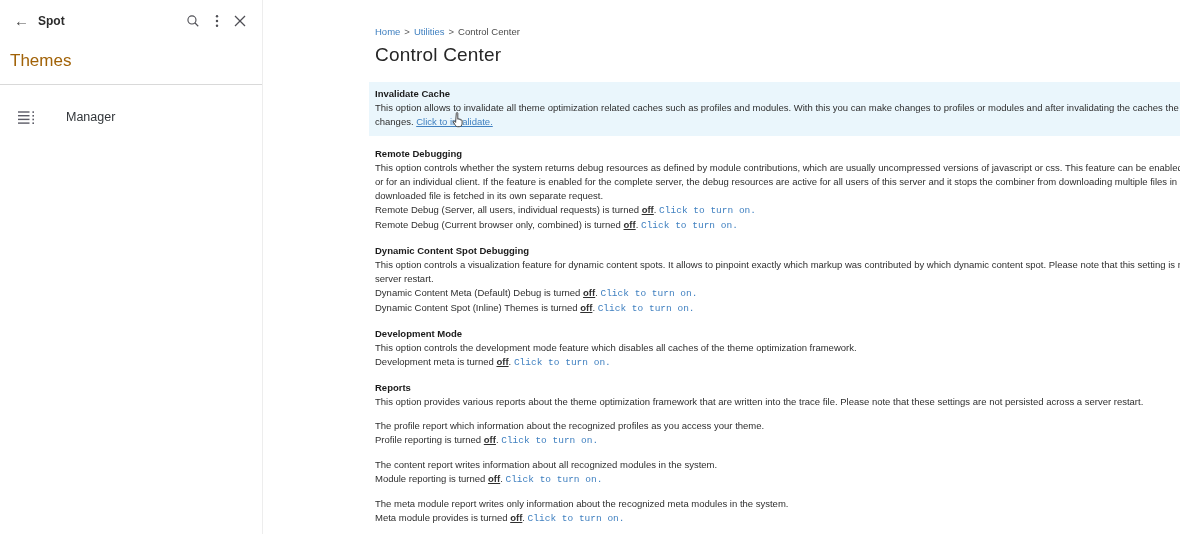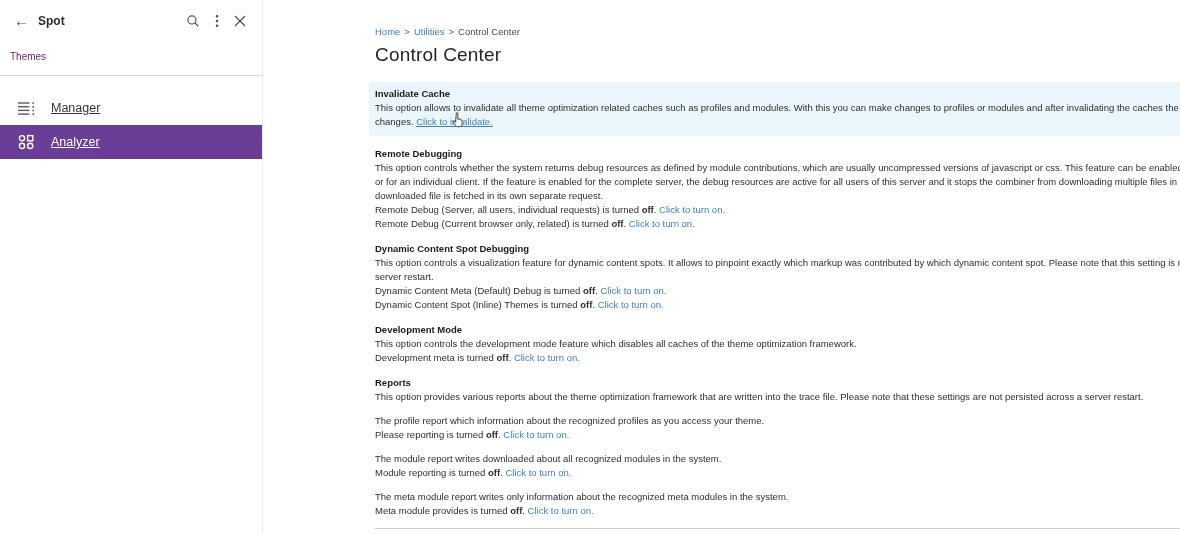--- a/index.html
+++ b/index.html
@@ -11,44 +11,44 @@
   html,body{margin:0;padding:0;width:1180px;height:534px;overflow:hidden;background:#fff;
     font-family:"Liberation Sans",sans-serif;color:#2f2f2f;}
   
   .sidebar{position:absolute;left:0;top:0;width:263px;height:534px;background:#fff;
     border-right:1px solid #ededed;}
   .sb-header{display:flex;align-items:center;padding:13px 16px 0 14px;}
   .back{display:flex;align-items:center;gap:9px;font-size:12px;font-weight:bold;color:#2b2b2b;cursor:pointer;}
   .back .arrow{font-size:15px;font-weight:normal;color:#4a4a4a;line-height:1;}
   .sb-actions{margin-left:auto;display:flex;align-items:center;gap:15px;color:#4f4f55;}
   .sb-actions .ic{display:flex;align-items:center;cursor:pointer;}
-  .sb-title{font-size:10px;color:#701a75;padding:23px 10px 13px 10px;}
+  .sb-title{font-size:17px;color:#a16207;padding:23px 10px 13px 10px;}
   .sb-divider{border-top:1px solid #d9d9d9;}
   #sb-items{margin-top:15px;}
   .sb-item{display:flex;align-items:center;height:34px;font-size:12.5px;color:#32363a;cursor:pointer;}
   .sb-item .iconwrap{width:24px;margin-left:18px;display:flex;align-items:center;color:#5b5b66;}
-  .sb-item .lbl{margin-left:9px;text-decoration:underline;}
+  .sb-item .lbl{margin-left:24px;}
   .sb-item.active{background:var(--purple);color:#fff;}
   .sb-item.active .iconwrap{color:#fff;}
   
   .main{position:absolute;left:263px;top:0;width:917px;height:534px;padding:26px 10px 0 112px;}
   .content{width:910px;}
   .breadcrumb{font-size:9.5px;color:#4c4c4c;}
   .bc-link{color:var(--link);cursor:pointer;}
   .bc-sep{margin:0 4px;color:#5a5a5a;}
   h1.pagetitle{font-size:19px;font-weight:400;color:#262626;margin:7px 0 0 0;letter-spacing:.2px;}
   #sections{font-size:9.5px;line-height:14px;color:#2f2f2f;}
   .sec{margin:0;}
   .sec h3{font-size:9.5px;line-height:14px;margin:11px 0 0 0;color:#1b1b1b;}
   .sec.hl{background:var(--hl);margin-left:-6px;padding:5px 6px 7px 6px;margin-top:16px;}
   .sec.hl h3{margin-top:0;}
   .blk{margin:0;}
   .blk.mt{margin-top:10px;}
-  .b{font-weight:bold;}
-  .lnk{color:var(--link);cursor:pointer;}
+  .b{font-weight:bold;text-decoration:underline;}
+  .lnk{color:var(--link);cursor:pointer;font-family:Liberation Mono, monospace;}
   .lnku{color:var(--link);text-decoration:underline;cursor:pointer;}
   .bottom-divider{border-top:1px solid #cfcfcf;margin-top:10px;width:910px;}
   .hand-cursor{position:absolute;left:452px;top:112px;pointer-events:none;}
 </style>
 </head>
 <body>
 
 <aside class="sidebar">
   <div class="sb-header">
     <div class="back">
@@ -92,66 +92,55 @@
             <g fill="currentColor">
               <rect x="14.4" y="1.3" width="1.6" height="1.6"></rect>
               <rect x="14.4" y="5" width="1.6" height="1.6"></rect>
               <rect x="14.4" y="8.7" width="1.6" height="1.6"></rect>
               <rect x="14.4" y="12.4" width="1.6" height="1.6"></rect>
             </g>
           </svg>
         </span>
         <span class="lbl">Manager</span>
       </div>
-      <div class="sb-item active">
-        <span class="iconwrap">
-          <svg width="16" height="16" viewBox="0 0 16 16" fill="none" stroke="currentColor" stroke-width="1.4">
-            <circle cx="4" cy="4.2" r="2.6"></circle>
-            <rect x="9.6" y="1.6" width="5.2" height="5.2"></rect>
-            <circle cx="4" cy="11.9" r="2.6"></circle>
-            <circle cx="12.2" cy="11.9" r="2.6"></circle>
-          </svg>
-        </span>
-        <span class="lbl">Analyzer</span>
-      </div>
     </nav>
 </aside>
 
 <main class="main">
   <div class="content">
     <div class="breadcrumb" id="breadcrumb"><span class="bc-link">Home</span><span class="bc-sep">&gt;</span><span class="bc-link">Utilities</span><span class="bc-sep">&gt;</span><span class="bc-current">Control Center</span></div>
     <h1 class="pagetitle">Control Center</h1>
     <div id="sections">
         <div class="sec hl">
           <h3>Invalidate Cache</h3>
           <div class="blk"><span>This option allows to invalidate all theme optimization related caches such as profiles and modules. With this you can make changes to profiles or modules and after invalidating the caches the theme shows the changes. </span><span class="lnku">Click to invalidate.</span></div>
         </div>
         <div class="sec">
           <h3>Remote Debugging</h3>
           <div class="blk"><span>This option controls whether the system returns debug resources as defined by module contributions, which are usually uncompressed versions of javascript or css. This feature can be enabled for the complete server or for an individual client. If the feature is enabled for the complete server, the debug resources are active for all users of this server and it stops the combiner from downloading multiple files in one request, so every downloaded file is fetched in its own separate request.</span></div>
           <div class="blk"><span>Remote Debug (Server, all users, individual requests) is turned </span><span class="b">off</span><span>. </span><span class="lnk">Click to turn on.</span></div>
-          <div class="blk"><span>Remote Debug (Current browser only, related) is turned </span><span class="b">off</span><span>. </span><span class="lnk">Click to turn on.</span></div>
+          <div class="blk"><span>Remote Debug (Current browser only, combined) is turned </span><span class="b">off</span><span>. </span><span class="lnk">Click to turn on.</span></div>
         </div>
         <div class="sec">
           <h3>Dynamic Content Spot Debugging</h3>
           <div class="blk"><span>This option controls a visualization feature for dynamic content spots. It allows to pinpoint exactly which markup was contributed by which dynamic content spot. Please note that this setting is not persisted across a server restart.</span></div>
           <div class="blk"><span>Dynamic Content Meta (Default) Debug is turned </span><span class="b">off</span><span>. </span><span class="lnk">Click to turn on.</span></div>
           <div class="blk"><span>Dynamic Content Spot (Inline) Themes is turned </span><span class="b">off</span><span>. </span><span class="lnk">Click to turn on.</span></div>
         </div>
         <div class="sec">
           <h3>Development Mode</h3>
           <div class="blk"><span>This option controls the development mode feature which disables all caches of the theme optimization framework.</span></div>
           <div class="blk"><span>Development meta is turned </span><span class="b">off</span><span>. </span><span class="lnk">Click to turn on.</span></div>
         </div>
         <div class="sec">
           <h3>Reports</h3>
           <div class="blk"><span>This option provides various reports about the theme optimization framework that are written into the trace file. Please note that these settings are not persisted across a server restart.</span></div>
           <div class="blk mt"><span>The profile report which information about the recognized profiles as you access your theme.</span></div>
-          <div class="blk"><span>Please reporting is turned </span><span class="b">off</span><span>. </span><span class="lnk">Click to turn on.</span></div>
-          <div class="blk mt"><span>The module report writes downloaded about all recognized modules in the system.</span></div>
+          <div class="blk"><span>Profile reporting is turned </span><span class="b">off</span><span>. </span><span class="lnk">Click to turn on.</span></div>
+          <div class="blk mt"><span>The content report writes information about all recognized modules in the system.</span></div>
           <div class="blk"><span>Module reporting is turned </span><span class="b">off</span><span>. </span><span class="lnk">Click to turn on.</span></div>
           <div class="blk mt"><span>The meta module report writes only information about the recognized meta modules in the system.</span></div>
           <div class="blk"><span>Meta module provides is turned </span><span class="b">off</span><span>. </span><span class="lnk">Click to turn on.</span></div>
         </div>
       </div>
     <div class="bottom-divider"></div>
   </div>
 </main>
 
 <span class="hand-cursor">

